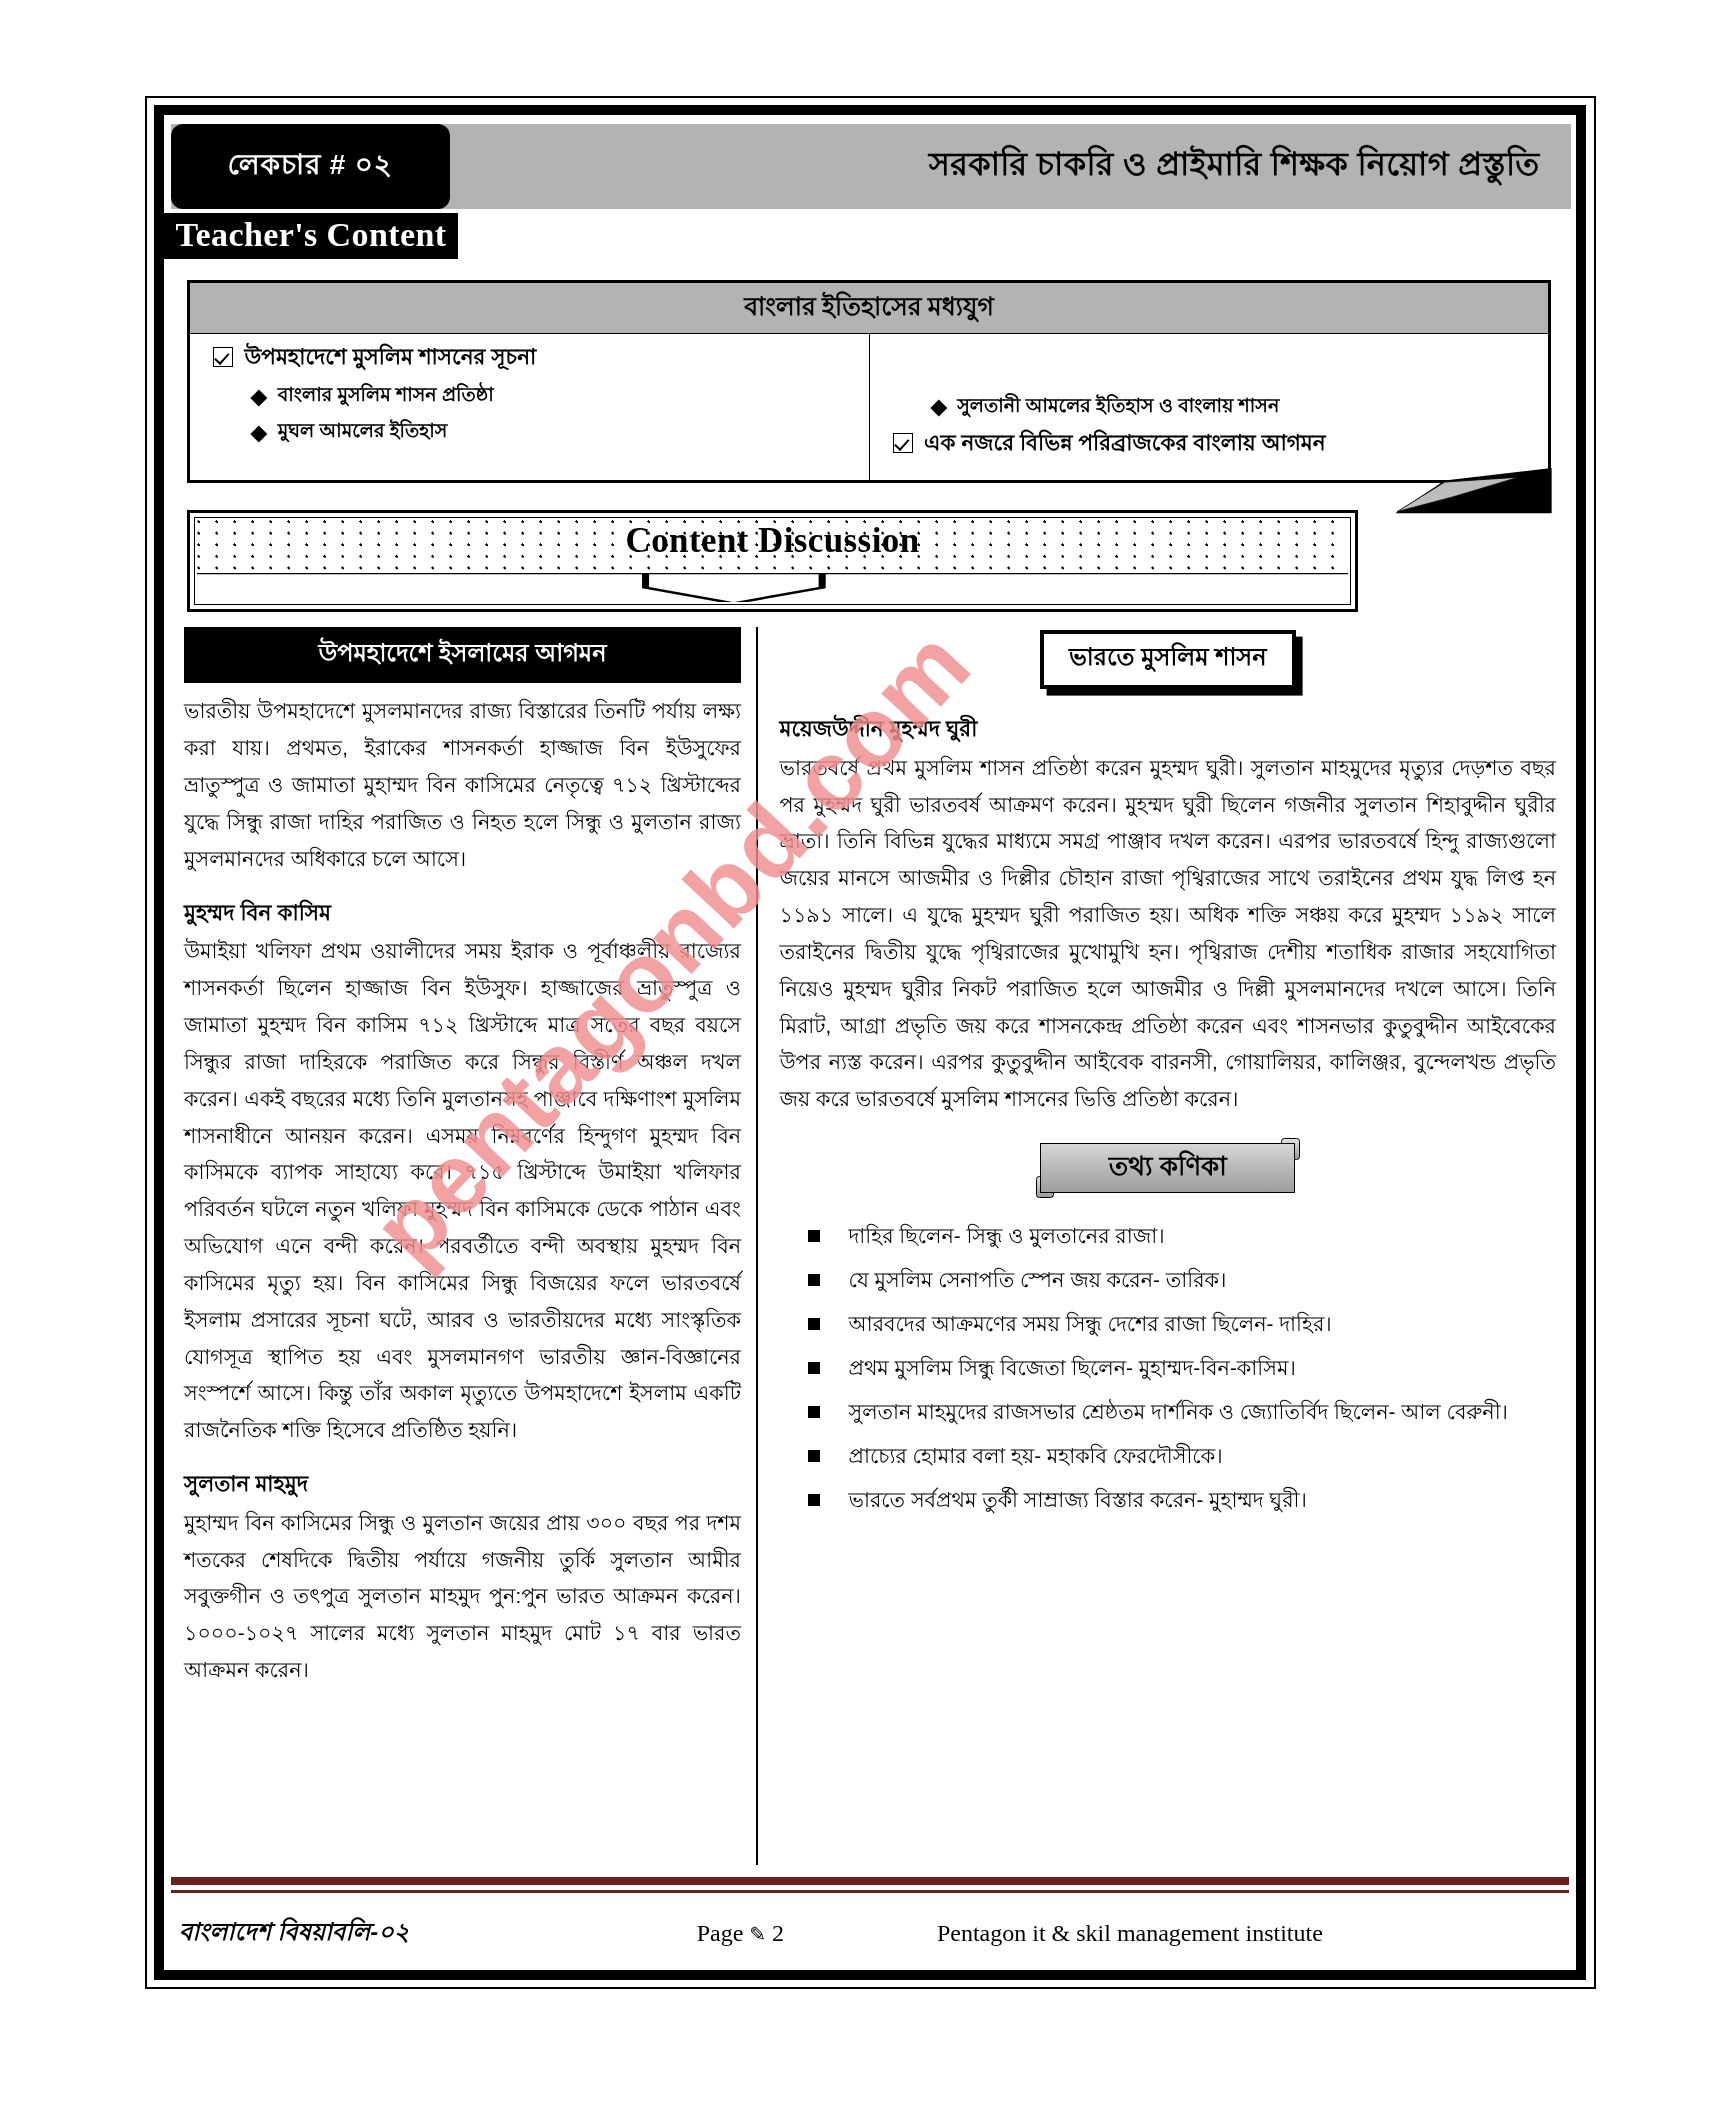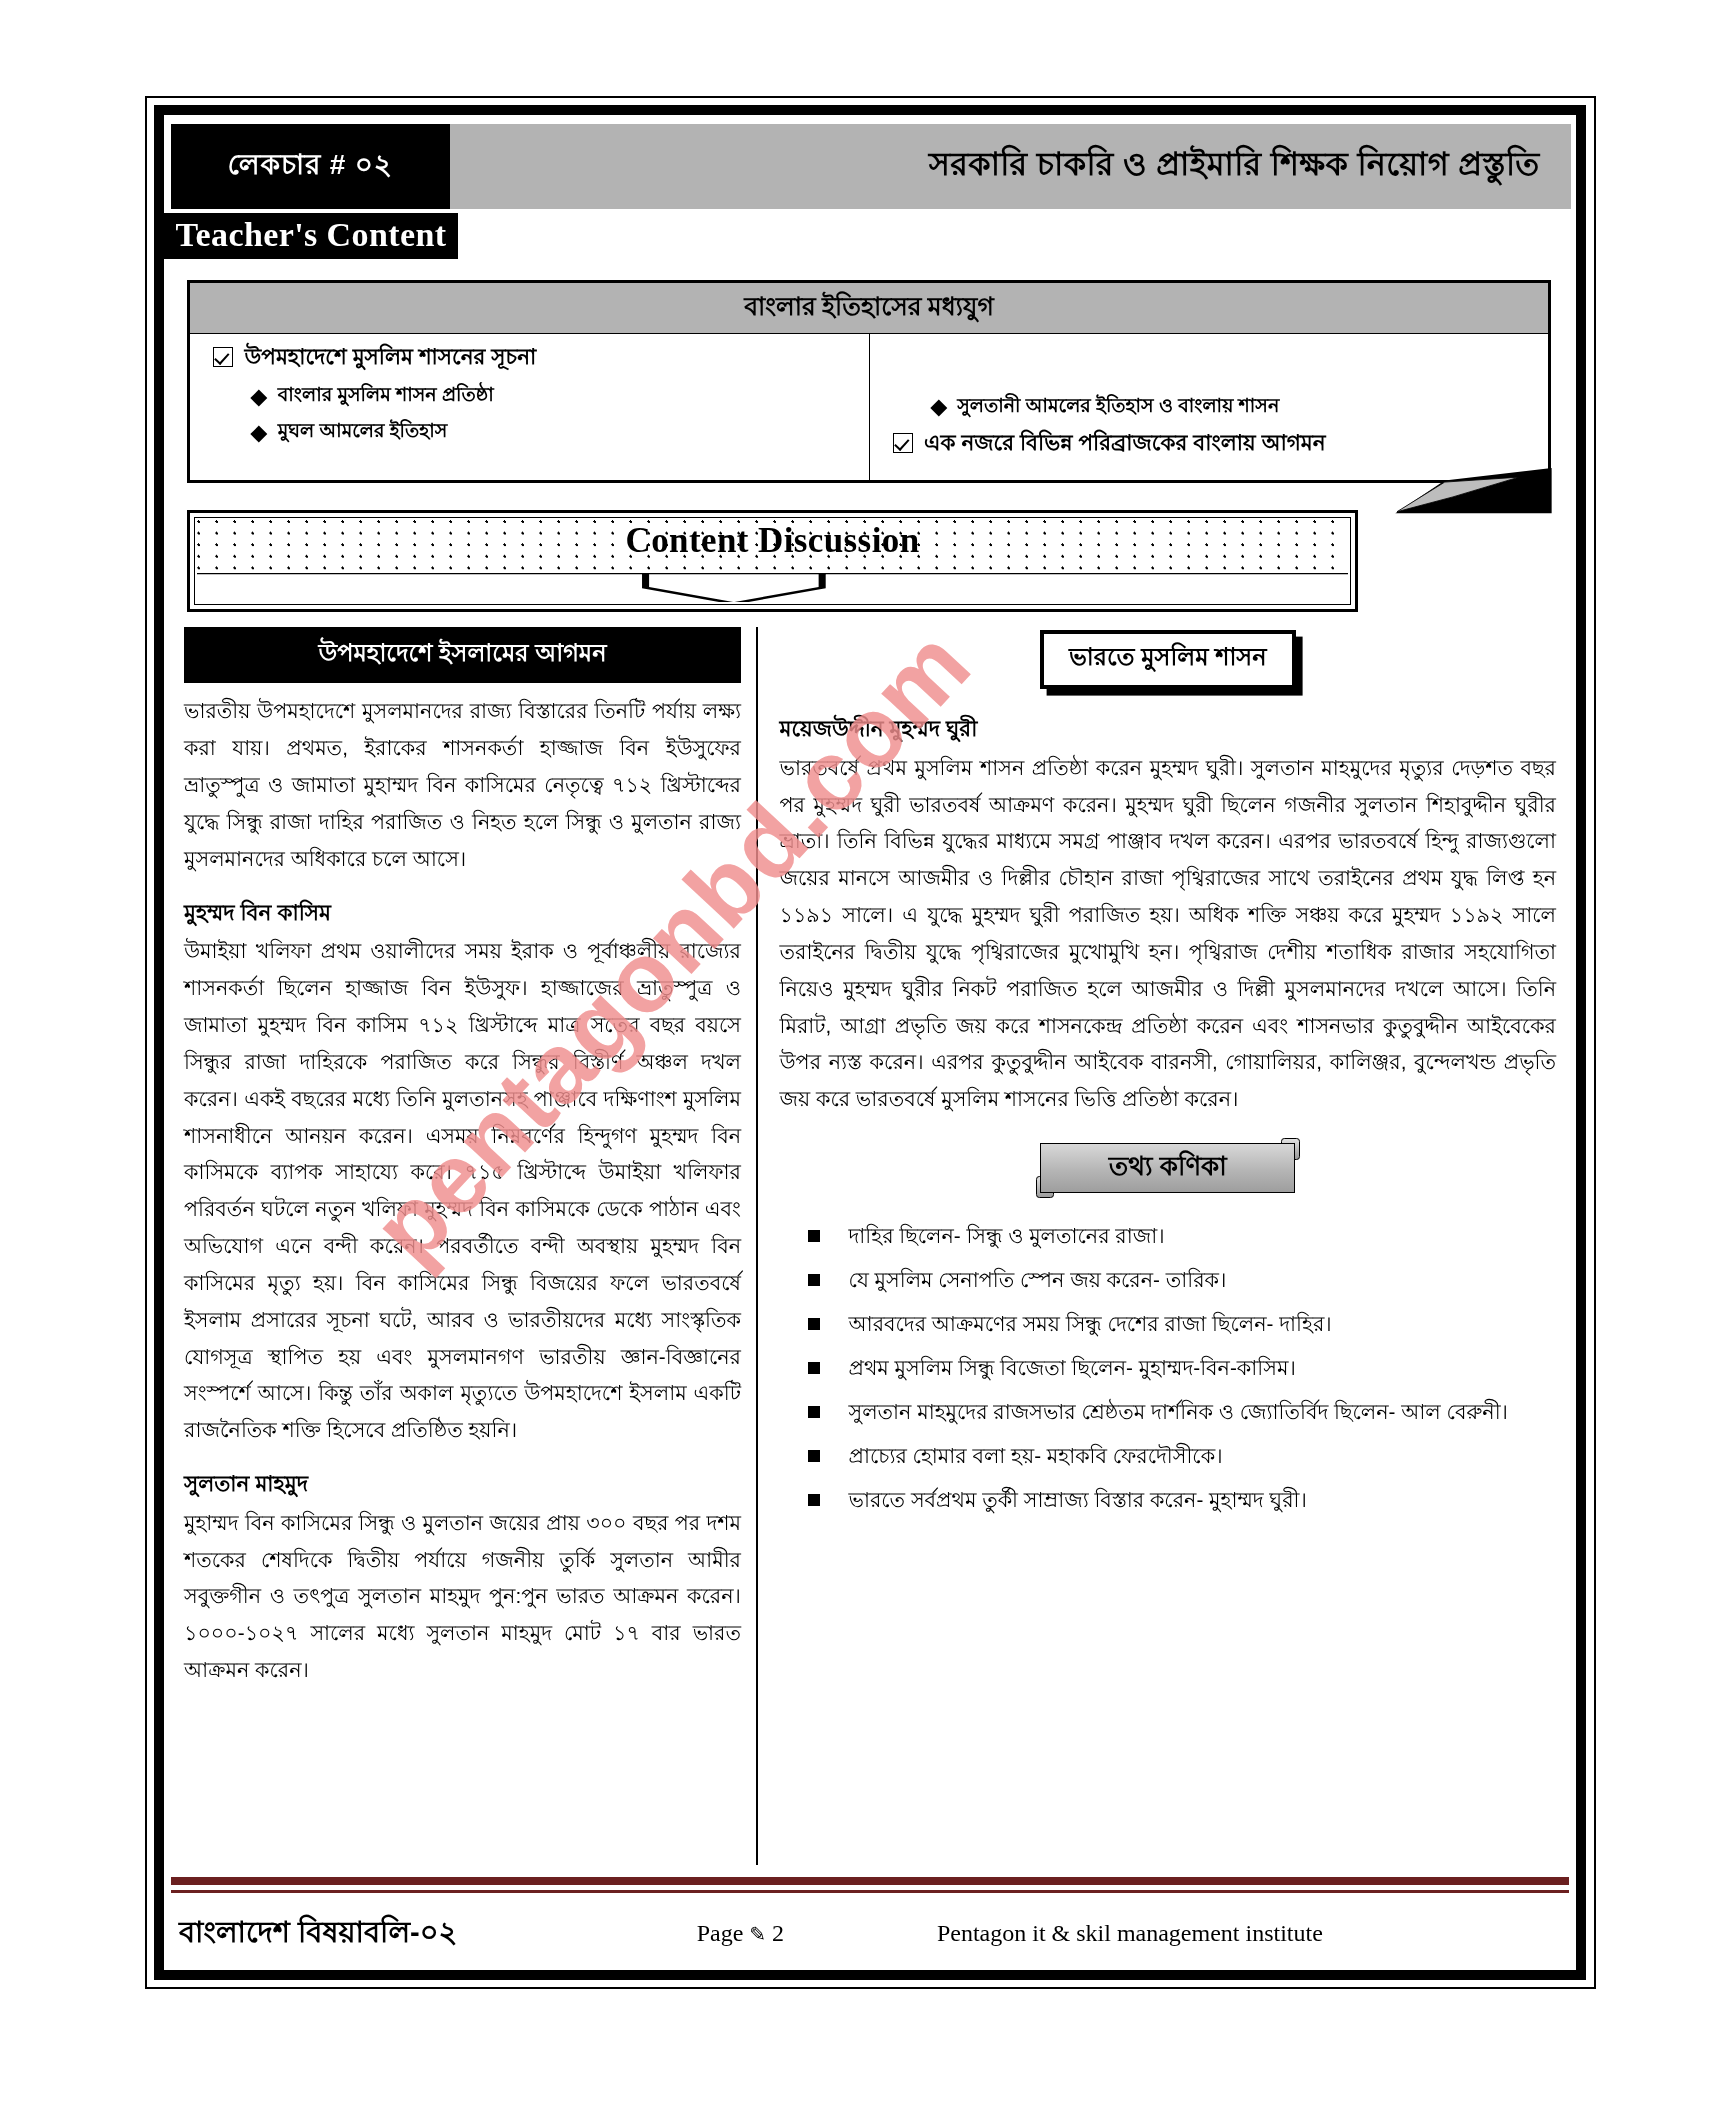--- a/index.html
+++ b/index.html
@@ -43,20 +43,21 @@
     background:#b3b3b3;
     border-top:2.5px solid #fff;
     box-sizing:border-box;
     display:flex;align-items:center;
   }
   .header-left{
     width:279px;height:100%;
     background:#000;
     display:flex;align-items:center;justify-content:center;
     flex:0 0 279px;
+    border-radius:12px;
   }
   .header-left-label{
     color:#fff;
     font-family:"Liberation Sans", sans-serif;
     font-weight:bold;
     font-size:28px;
     letter-spacing:0.8px;
   }
   .header-right{
     flex:1;
@@ -348,23 +349,24 @@
     position:absolute;
     left:6.6px;right:6.6px;top:1790px;
     height:56px;
     display:flex;
     align-items:center;
     font-family:"Liberation Serif", serif;
   }
   .footer-left{
     font-family:"Liberation Sans", sans-serif;
     font-weight:bold;
-    font-size:29px;
+    font-size:24px;
     flex:0 0 388px;
     padding-left:8.3px;
+    font-style:italic;
   }
   .footer-center{
     flex:0 0 347px;
     text-align:center;
     font-size:24px;
   }
   .footer-right{
     flex:1;
     text-align:left;
     padding-left:23px;

